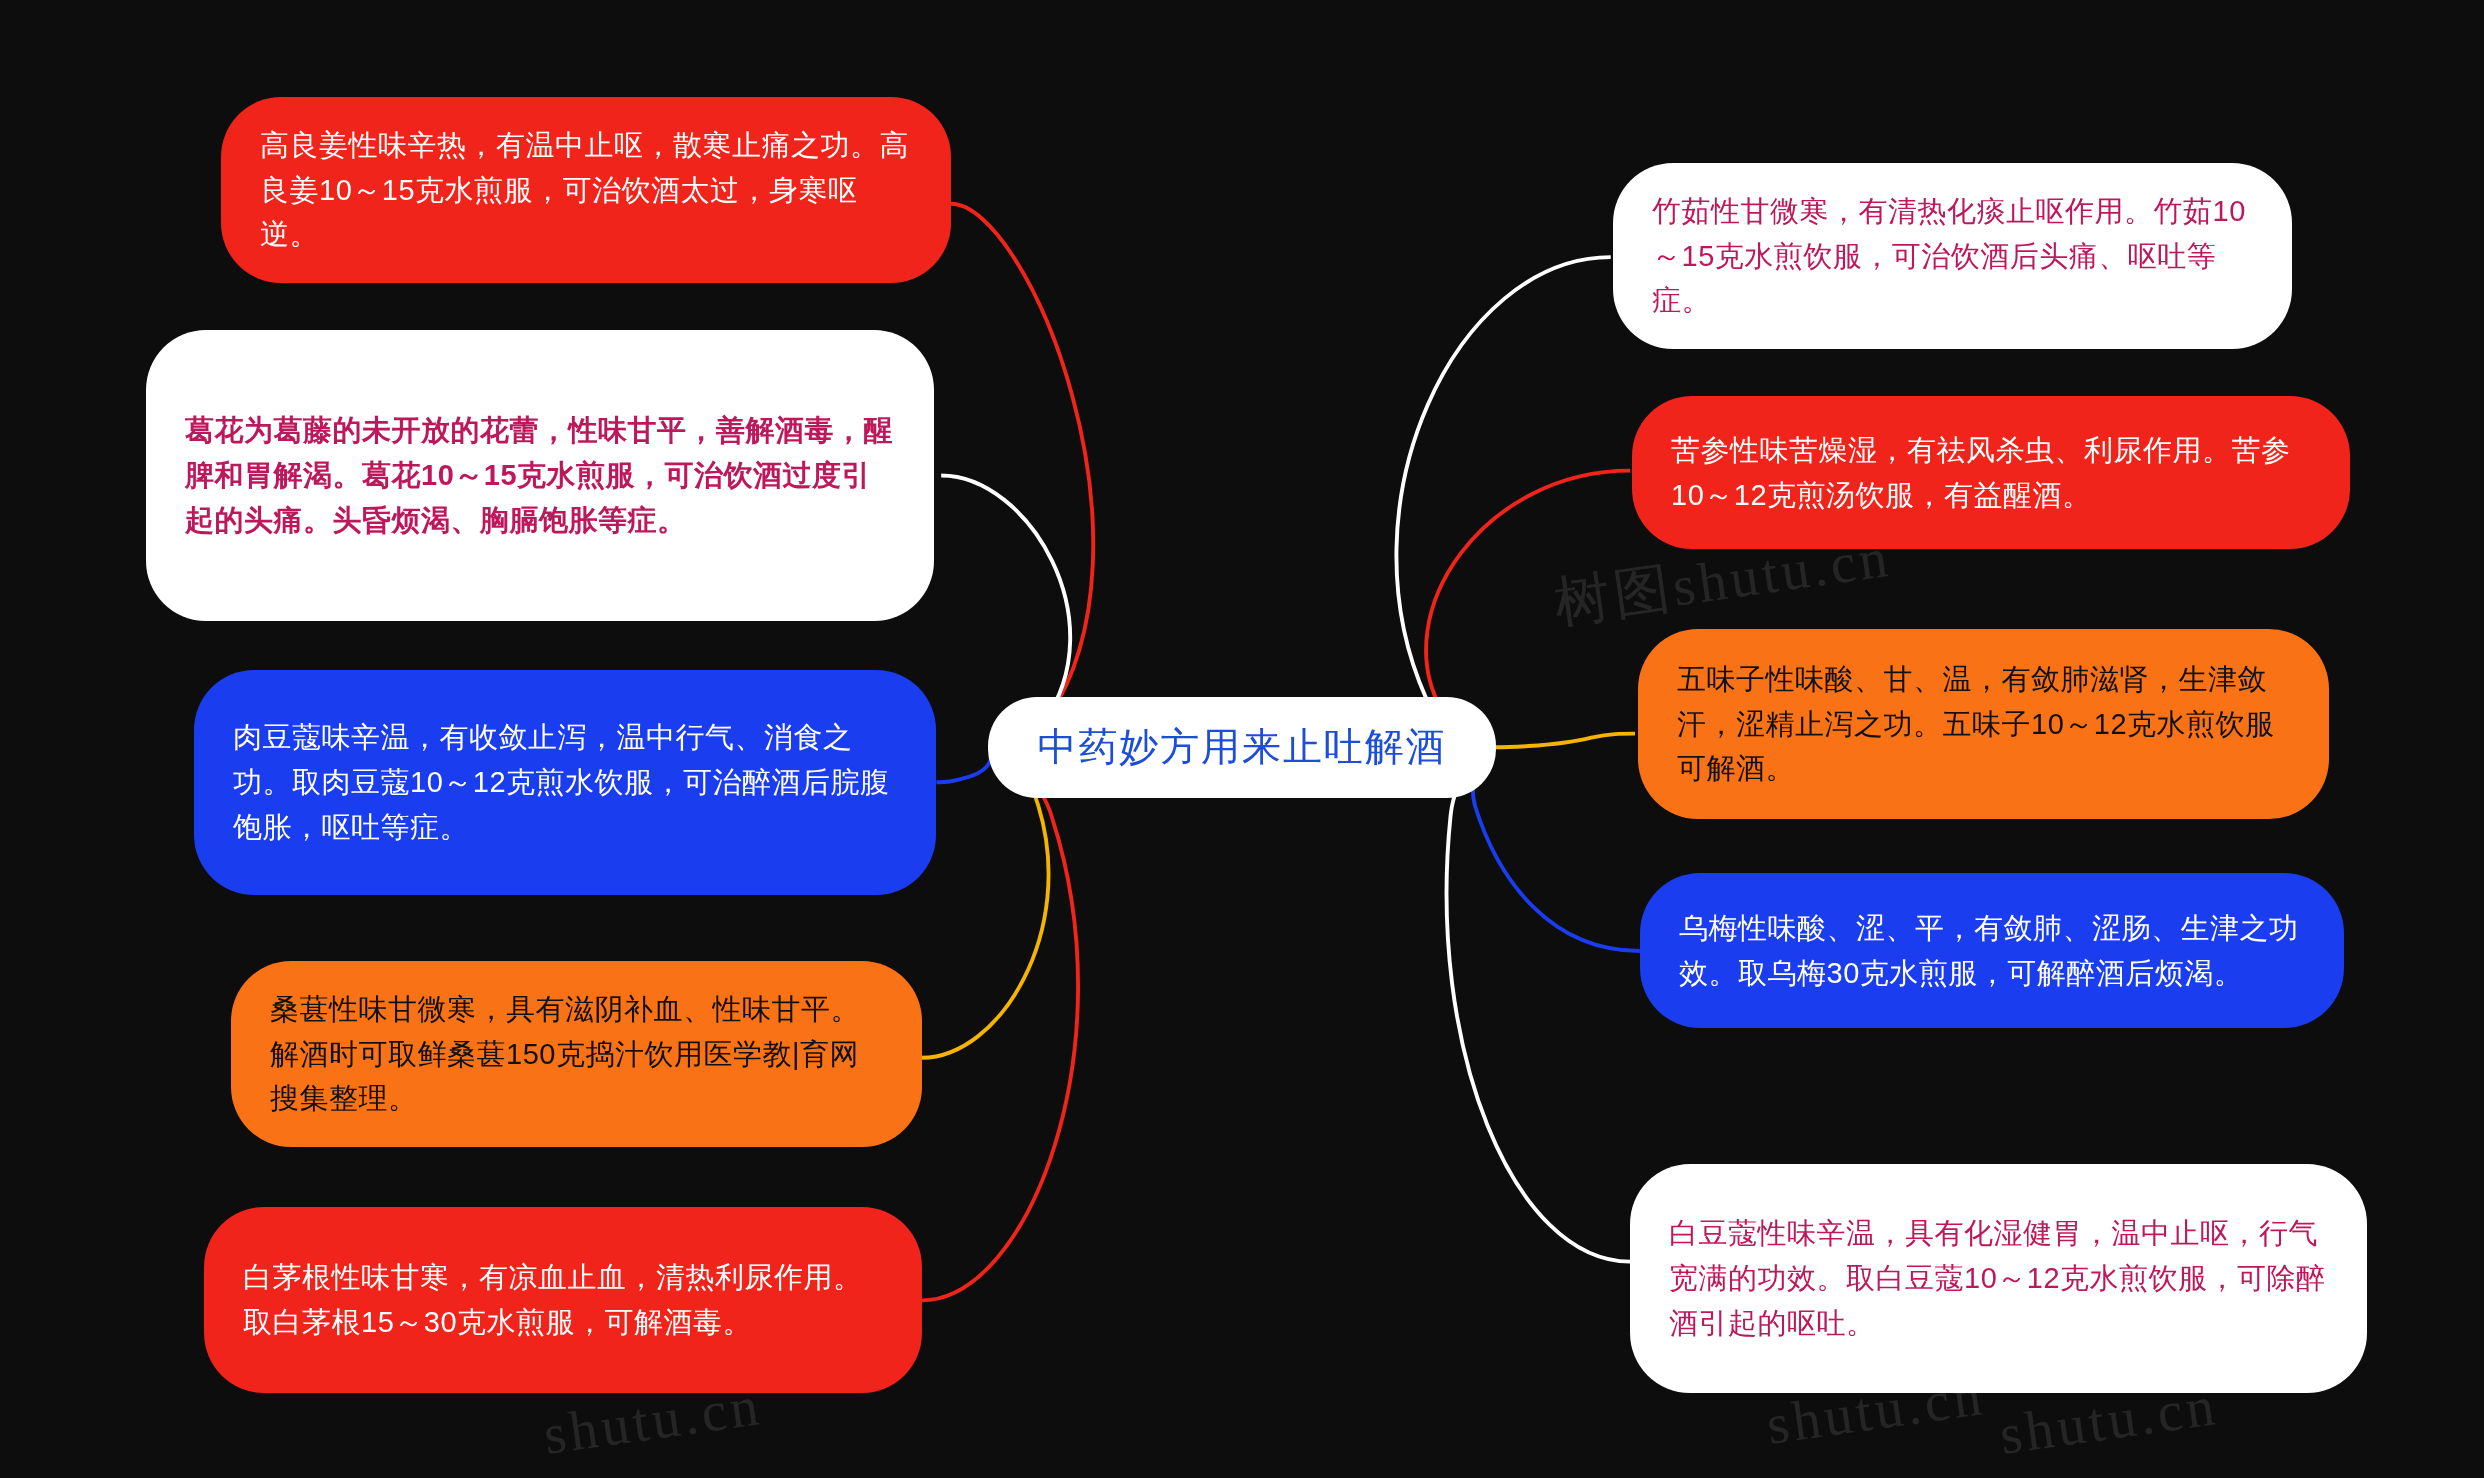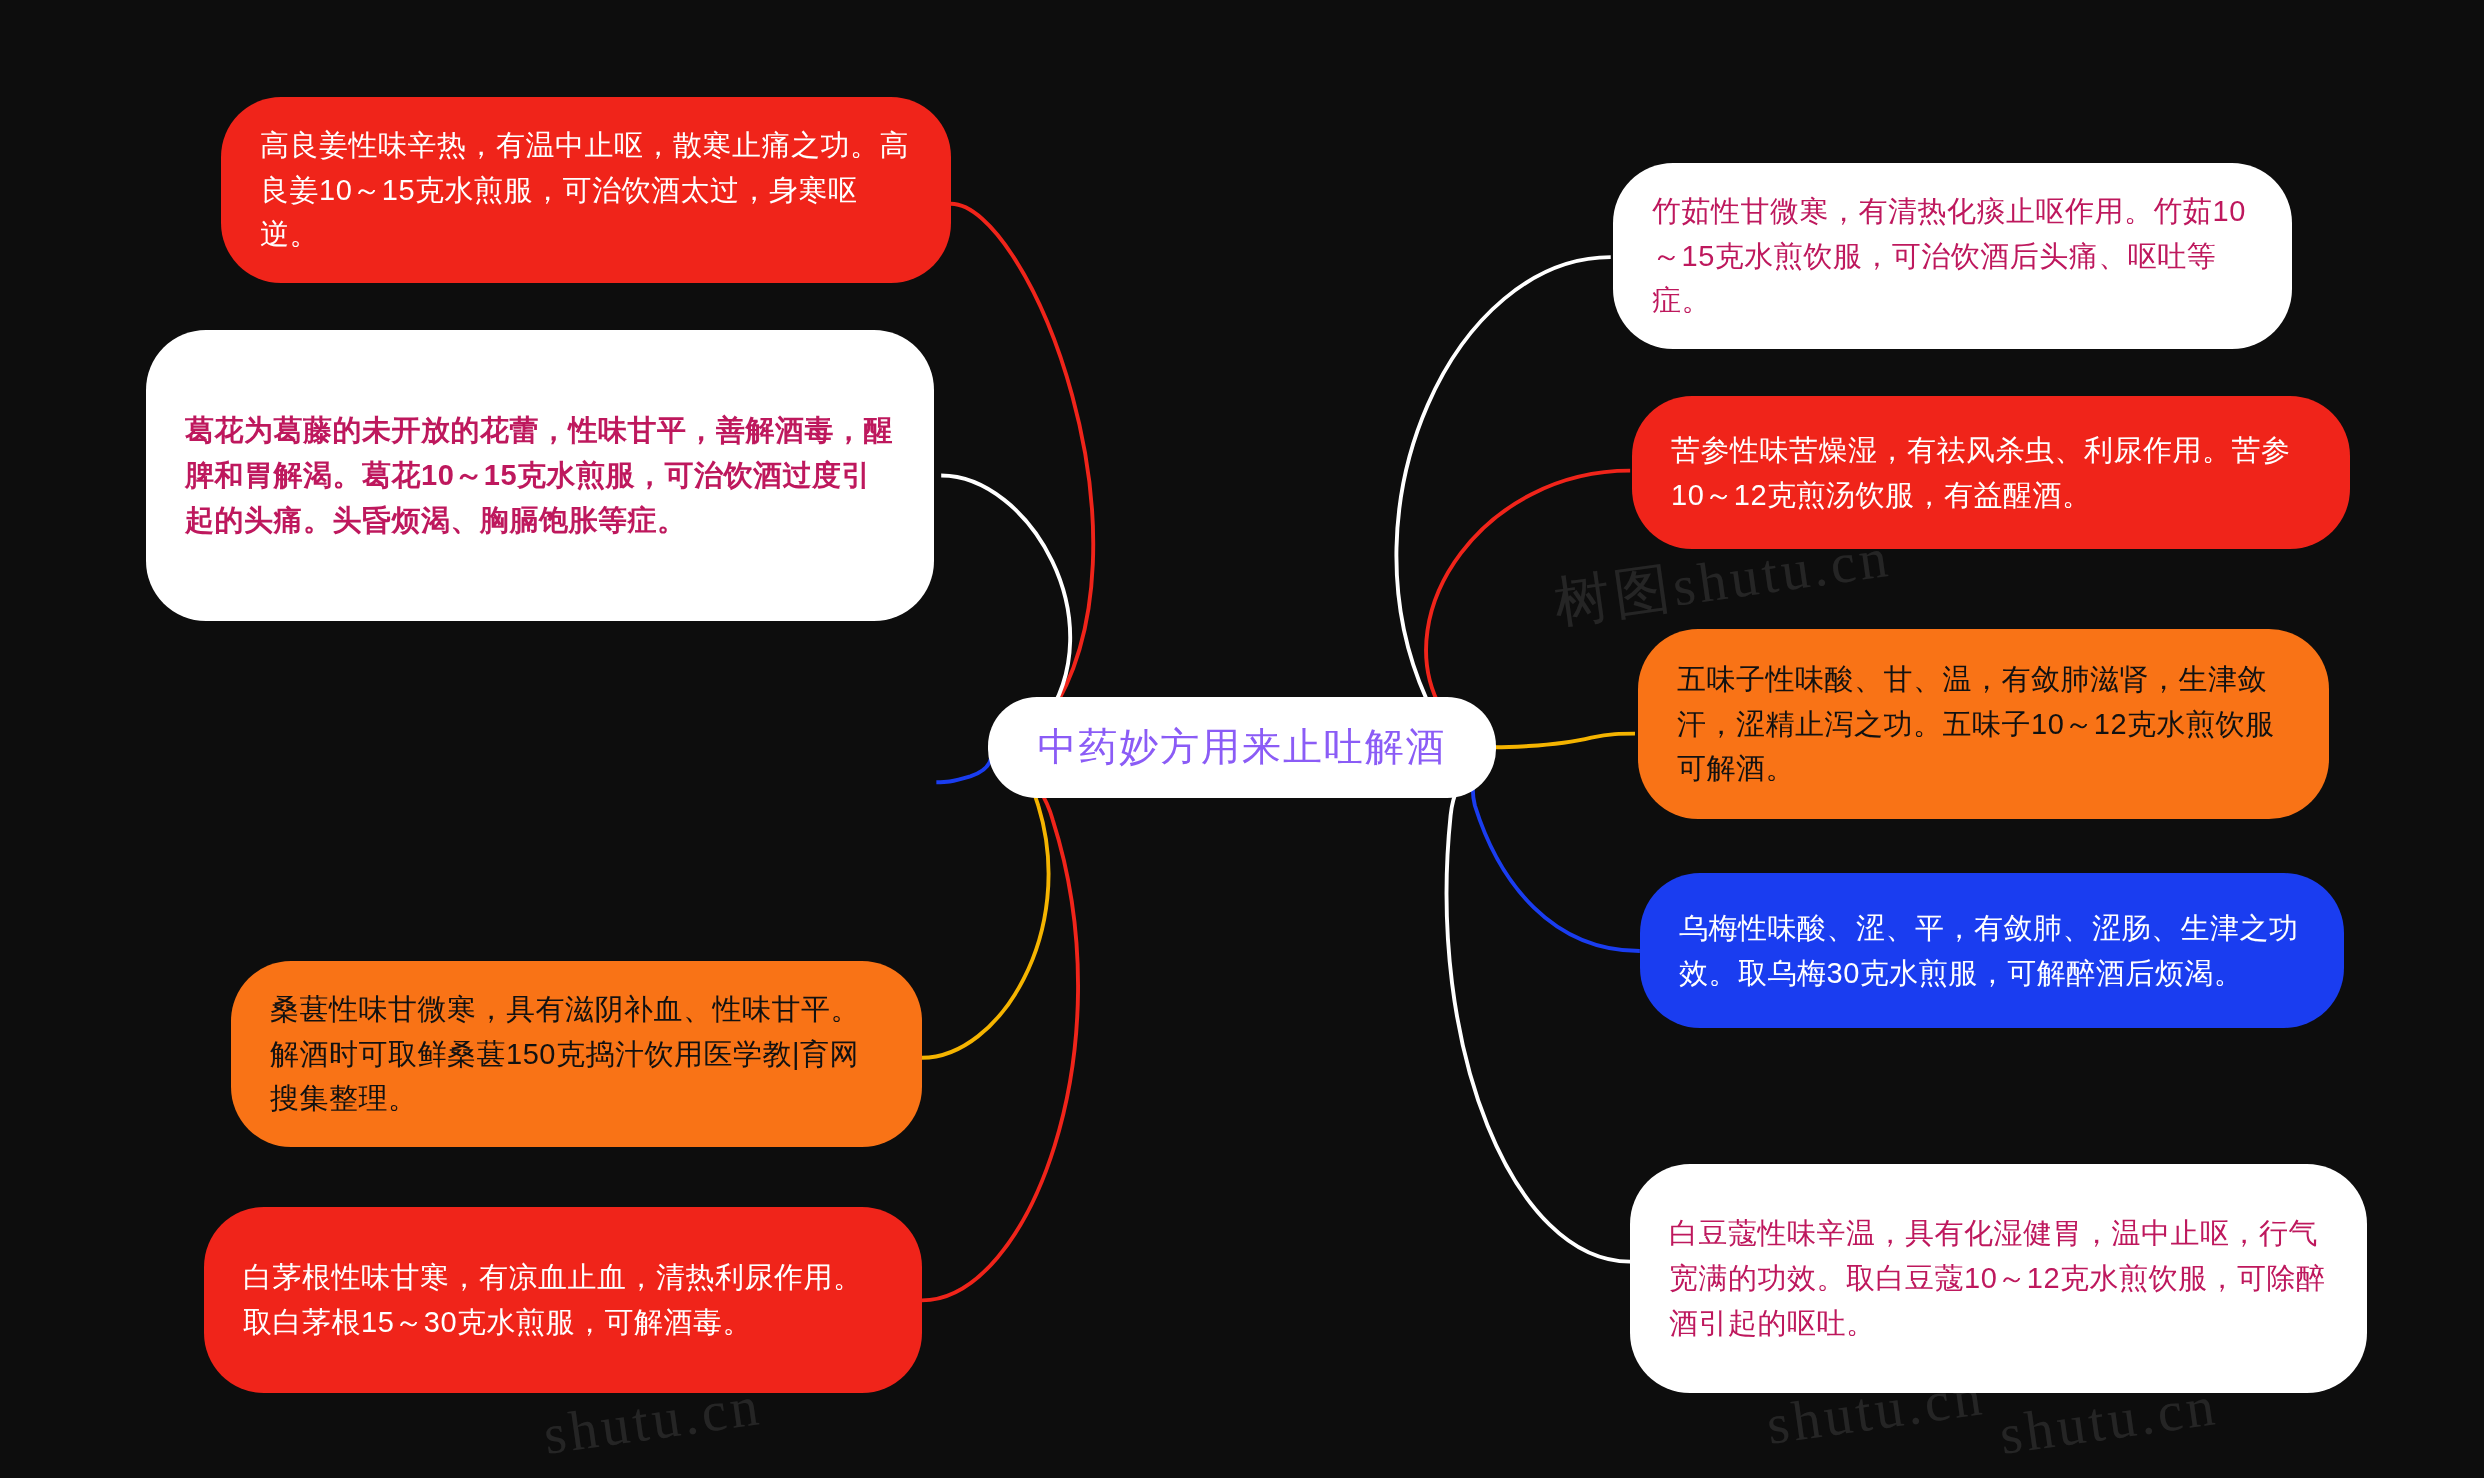--- a/index.html
+++ b/index.html
@@ -40,21 +40,21 @@
     line-height: 1.55;
     letter-spacing: 0.5px;
   }
   .node-text {
     display: block;
     width: 100%;
     white-space: pre-wrap;
   }
   .root {
     background: #ffffff;
-    color: #8b5cf6;
+    color: #1d4ed8;
     font-size: 39px;
     border-radius: 49px;
     padding: 17.5px 43px;
     justify-content: center;
     text-align: center;
     letter-spacing: 1.9px;
   }
   .leaf {
     font-size: 29px;
   }
@@ -105,20 +105,23 @@
   </div>
 
   <div class="node leaf fill-red" style="left:221px; top:97px; width:730px; height:186px;">
     <span class="node-text">高良姜性味辛热，有温中止呕，散寒止痛之功。高良姜10～15克水煎服，可治饮酒太过，身寒呕逆。</span>
   </div>
 
   <div class="node leaf fill-white" style="left:146px; top:330px; width:788px; height:291px;font-weight:bold;">
     <span class="node-text">葛花为葛藤的未开放的花蕾，性味甘平，善解酒毒，醒脾和胃解渴。葛花10～15克水煎服，可治饮酒过度引起的头痛。头昏烦渴、胸膈饱胀等症。</span>
   </div>
 
+  <div class="node leaf fill-blue" style="left:194px; top:670px; width:742px; height:225px;">
+    <span class="node-text">肉豆蔻味辛温，有收敛止泻，温中行气、消食之功。取肉豆蔻10～12克煎水饮服，可治醉酒后脘腹饱胀，呕吐等症。</span>
+  </div>
 
   <div class="node leaf fill-gold" style="left:231px; top:961px; width:691px; height:186px;">
     <span class="node-text">桑葚性味甘微寒，具有滋阴补血、性味甘平。解酒时可取鲜桑葚150克捣汁饮用医学教|育网搜集整理。</span>
   </div>
 
   <div class="node leaf fill-red" style="left:204px; top:1207px; width:718px; height:186px;">
     <span class="node-text">白茅根性味甘寒，有凉血止血，清热利尿作用。取白茅根15～30克水煎服，可解酒毒。</span>
   </div>
 
   <div class="node leaf fill-white" style="left:1613px; top:163px; width:679px; height:186px;">

